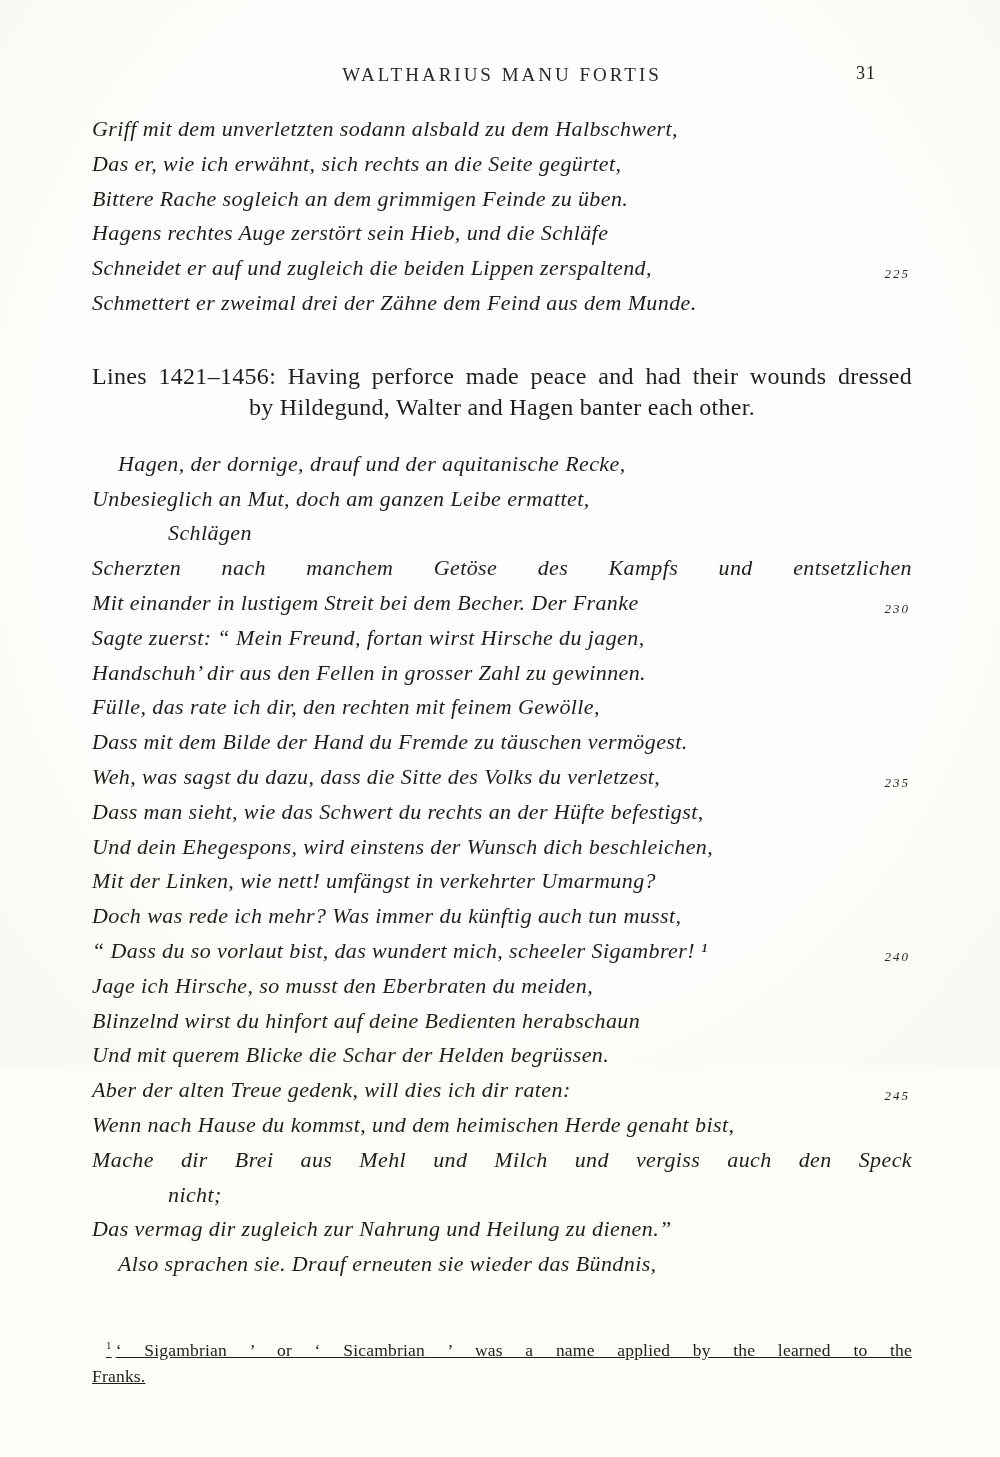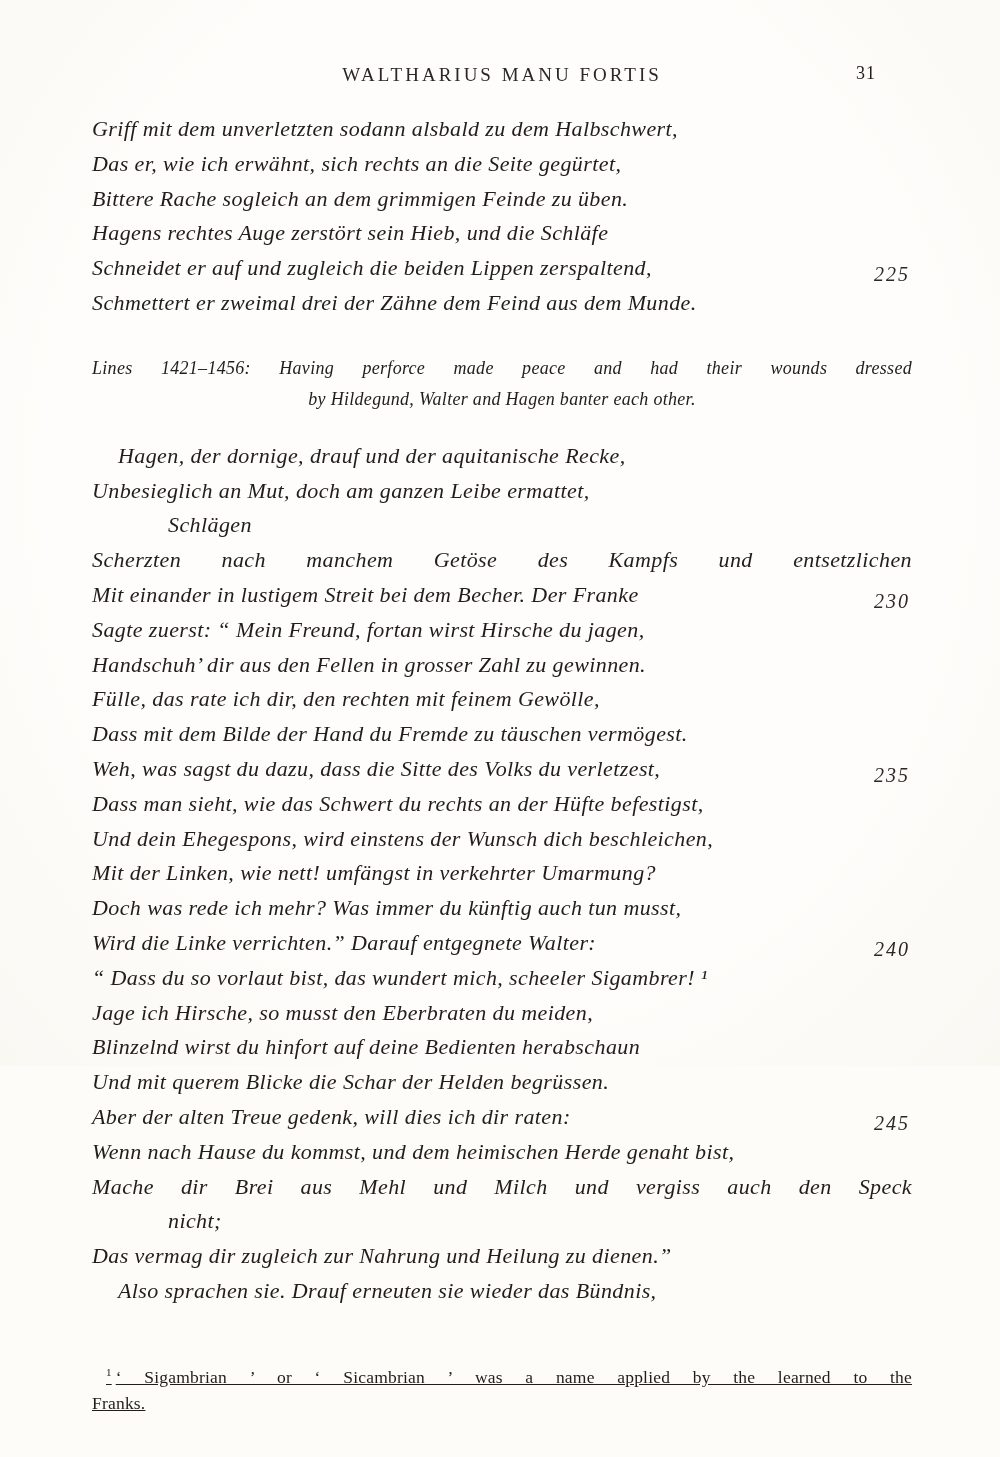--- a/index.html
+++ b/index.html
@@ -46,29 +46,28 @@
     letter-spacing: 0.4px;
   }
   .vline { position: relative; text-align: left; font-style: italic; }
   .vline.indent-small { padding-left: 26px; }
   .vline.indent-large { padding-left: 76px; }
   .vline.spread { text-align: justify; text-align-last: justify; }
   .lnum {
     position: absolute;
     right: 2px;
     top: 6px;
-    font-size: 20px;
+    font-size: 13px;
     letter-spacing: 2px;
     color: #2a2724;
   }
   
   .section-note {
-    margin: 32px 0 24px 0;
-    font-style: italic;
-    font-size: 18px;
+    margin: 40px 0 24px 0;
+    font-size: 24px;
     line-height: 31px;
     letter-spacing: 0.3px;
   }
   .sn-line1 { text-align: justify; text-align-last: justify; }
   .sn-line2 { text-align: center; }
   
   .footnote {
     margin-top: 50px;
     font-size: 17.5px;
     line-height: 26px;
@@ -193,21 +192,20 @@
         <span class="vtext">Mit der Linken, wie nett! umfängst in verkehrter Umarmung?</span>
         
       </div>
 
       <div class="vline">
         <span class="vtext">Doch was rede ich mehr?  Was immer du künftig auch tun musst,</span>
         
       </div>
 
       <div class="vline">
-        <span class="vtext">Wird die Linke verrichten.”  Darauf entgegnete Walter:</span>
         <span class="lnum">240</span>
       </div>
 
       <div class="vline">
         <span class="vtext">“ Dass du so vorlaut bist, das wundert mich, scheeler Sigambrer! ¹</span>
         
       </div>
 
       <div class="vline">
         <span class="vtext">Jage ich Hirsche, so musst den Eberbraten du meiden,</span>

